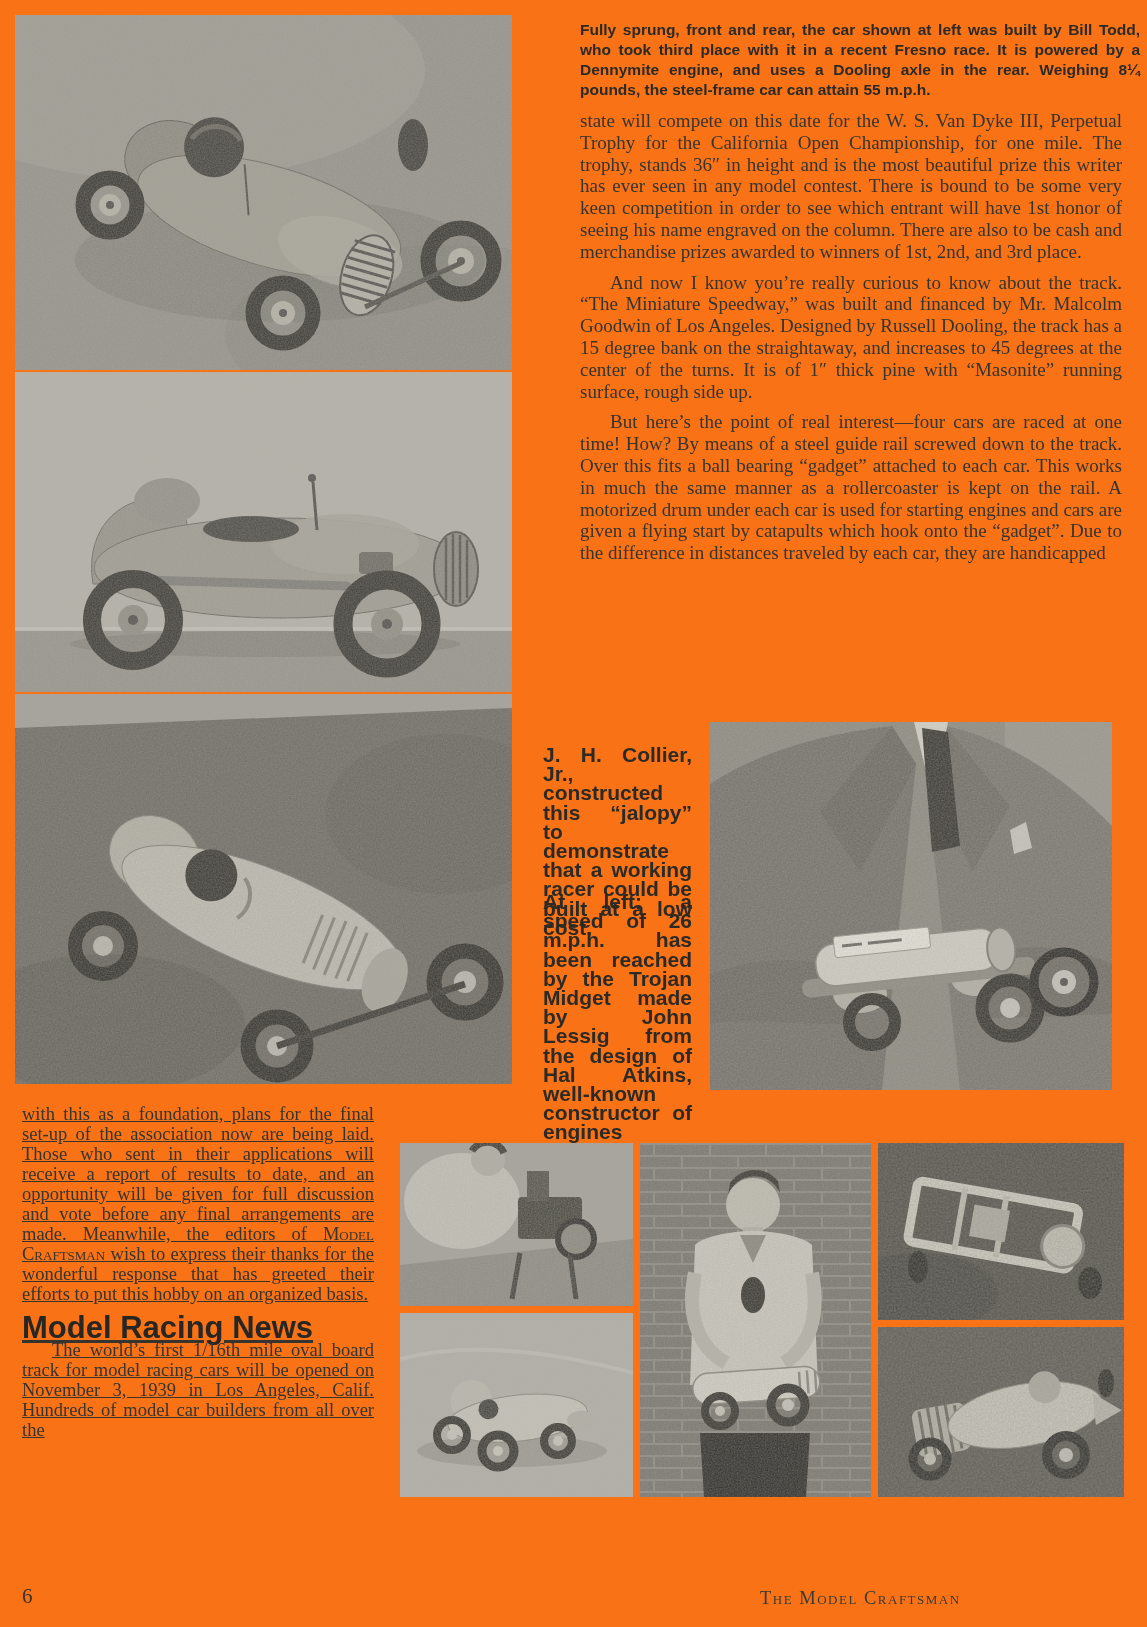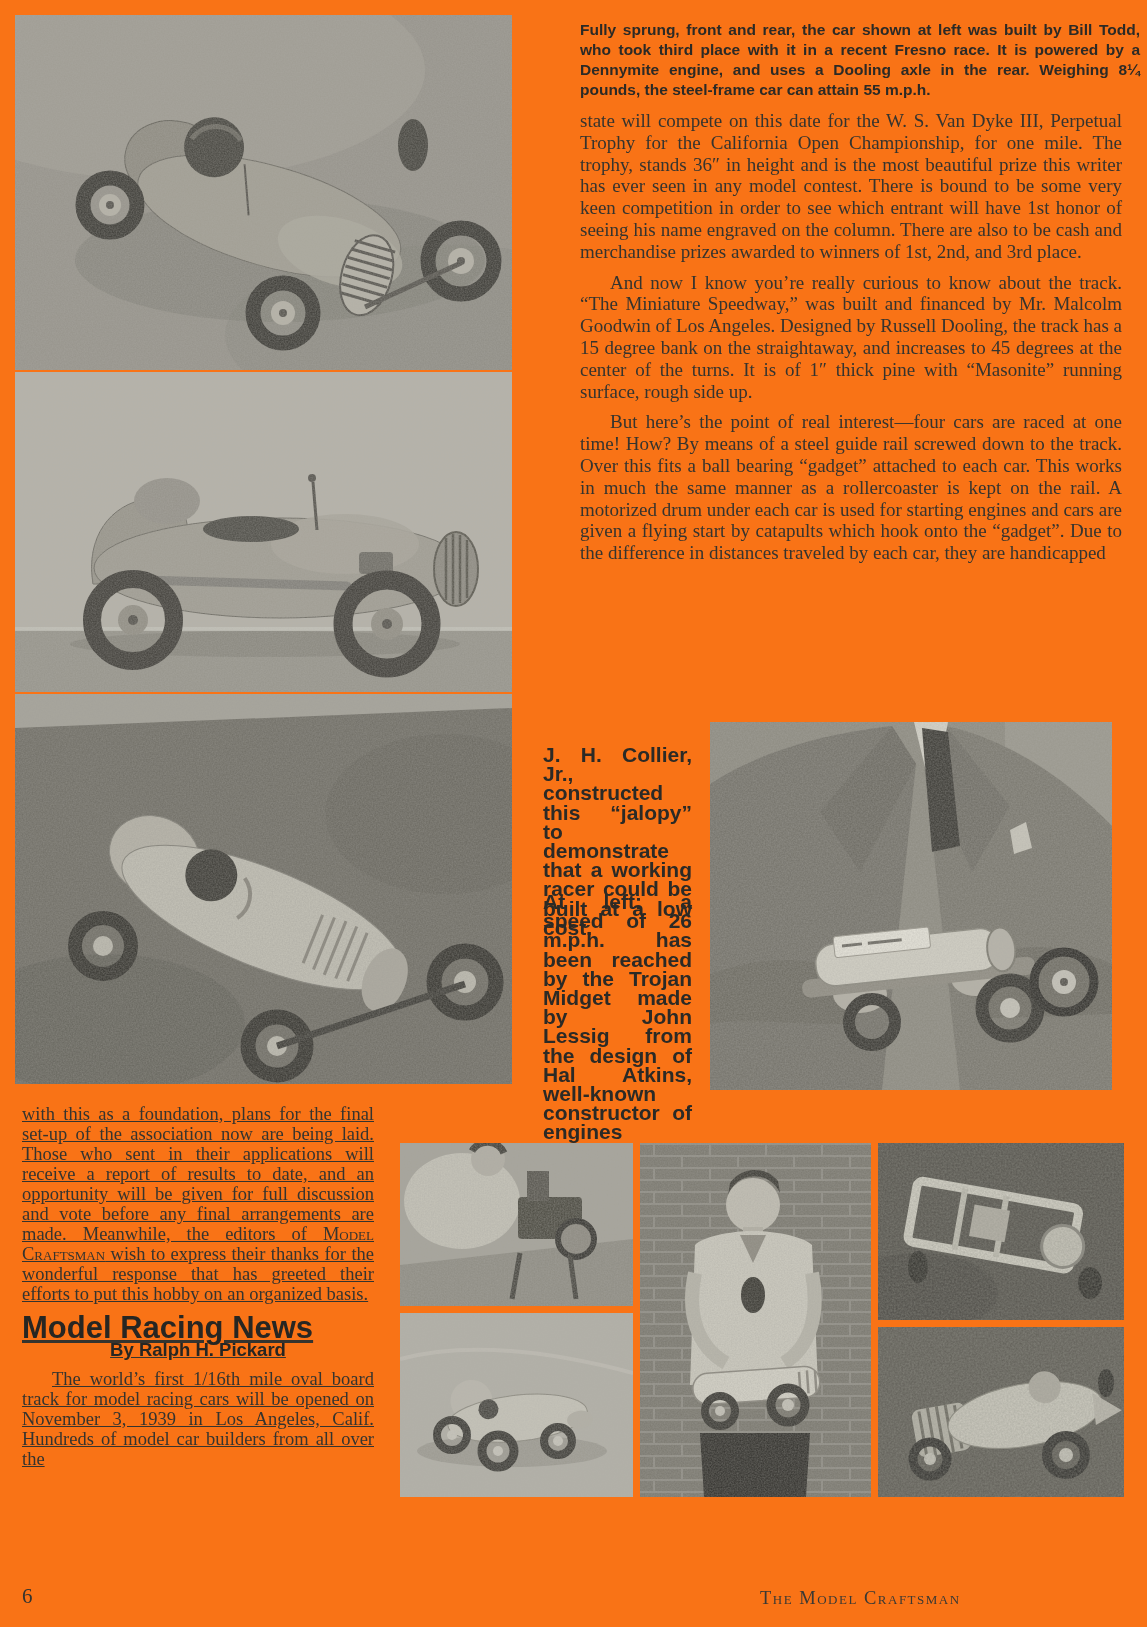--- a/index.html
+++ b/index.html
@@ -205,21 +205,20 @@
       <circle cx="300" cy="286" r="10" fill="#c6c4ba"></circle>
       <circle cx="354" cy="260" r="12" fill="#c6c4ba"></circle>
         <circle cx="354" cy="260" r="4" fill="#55534d"></circle>
       <rect width="402" height="368" filter="url(#f4)"></rect>
     </svg>
   </figure>
 
   <div class="left-col">
     <p><span>with this as a foundation, plans for the final set-up of the association now are being laid. Those who sent in their applications will receive a report of results to date, and an opportunity will be given for full discussion and vote before any final arrangements are made. Meanwhile, the editors of </span><span class="sc">Model Craftsman</span><span> wish to express their thanks for the wonderful response that has greeted their efforts to put this hobby on an organized basis.</span></p>
     <h2 class="news-head">Model Racing News</h2>
-    <h3 class="news-byline">By Ralph H. Pickard</h3>
     <p class="indent">The world’s first 1/16th mile oval board track for model racing cars will be opened on November 3, 1939 in Los Angeles, Calif. Hundreds of model car builders from all over the</p>
   </div>
 
   <div class="collage">
     <figure class="cell" id="c1" aria-label="Builder leaning over a model engine">
       <svg viewBox="0 0 233 163" preserveAspectRatio="none">
         <defs>
             <filter id="f5" x="0" y="0" width="100%" height="100%">
           <feTurbulence type="fractalNoise" baseFrequency="0.7" numOctaves="3" seed="23"></feTurbulence>
           <feColorMatrix type="matrix" values="0 0 0 0 0.4  0 0 0 0 0.39  0 0 0 0 0.36  0 0 0 0.5 0"></feColorMatrix>

